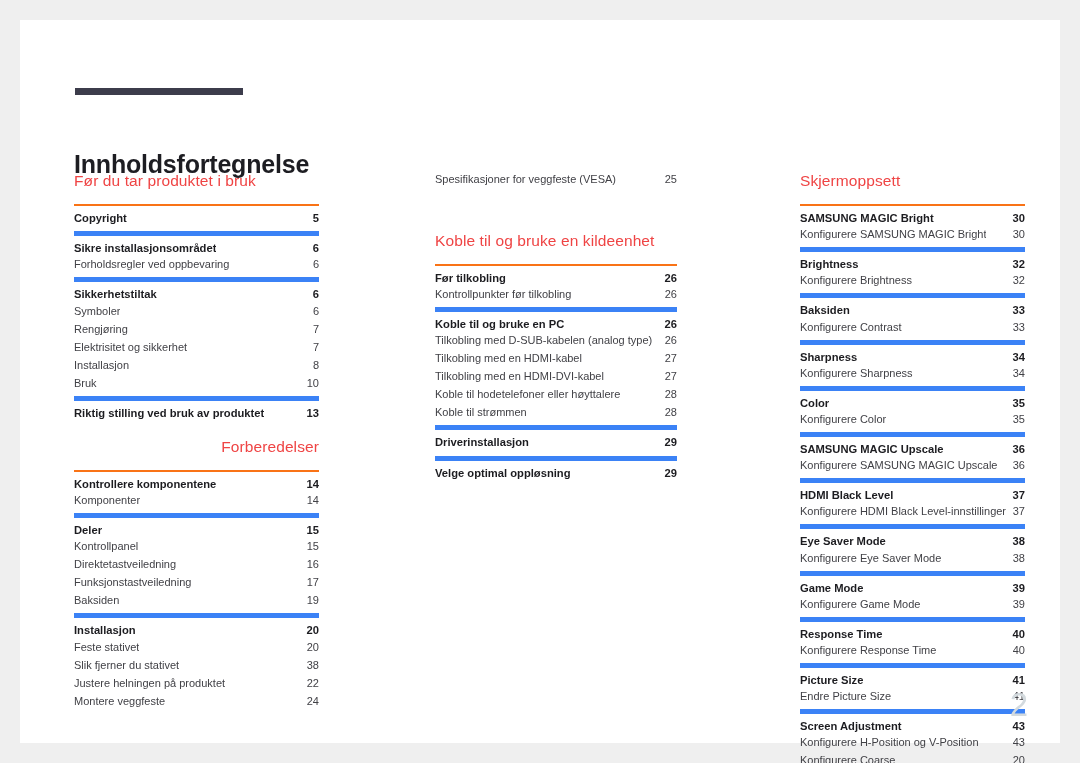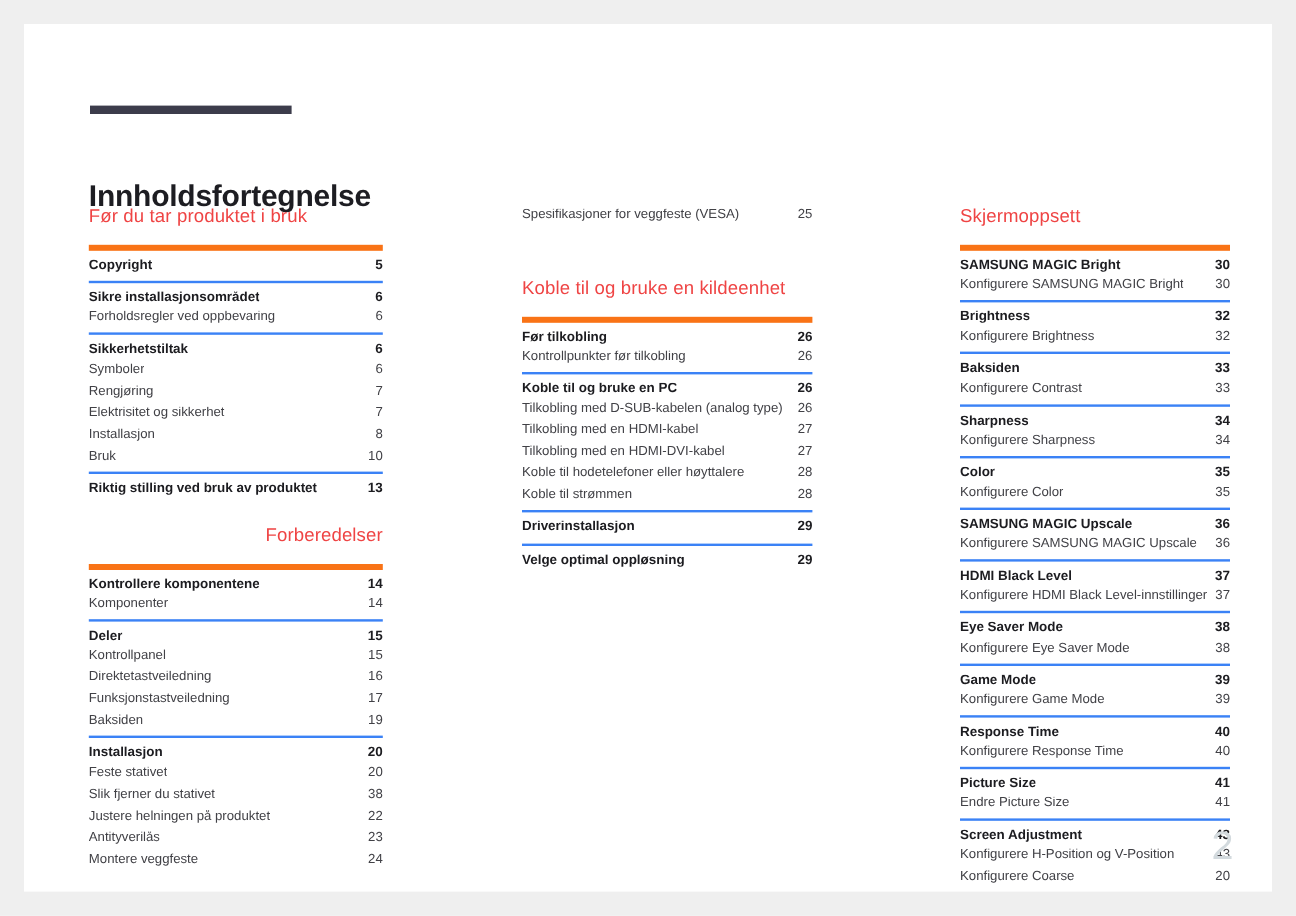--- a/index.html
+++ b/index.html
@@ -60,24 +60,24 @@
   .sec-head {
     color: #ef4444;
     font-size: 15.5px;
     font-weight: normal;
     letter-spacing: 0.1px;
     white-space: nowrap;
   }
 
   
   .group {
-    border-top: 2px solid #3b82f6;
+    border-top: 5px solid #3b82f6;
   }
   .group.first {
-    border-top: 5px solid #f97316;
+    border-top: 2px solid #f97316;
   }
 
   .row {
     display: flex;
     align-items: baseline;
     justify-content: space-between;
     line-height: 1;
     white-space: nowrap;
   }
   .row .lbl { flex: 0 1 auto; overflow: hidden; }
@@ -217,24 +217,20 @@
             </div>
             <div class="row sub">
               <span class="lbl">Slik fjerner du stativet</span>
               <span class="pg">38</span>
             </div>
             <div class="row sub">
               <span class="lbl">Justere helningen på produktet</span>
               <span class="pg">22</span>
             </div>
             <div class="row sub">
-              <span class="lbl">Antityverilås</span>
-              <span class="pg">23</span>
-            </div>
-            <div class="row sub">
               <span class="lbl">Montere veggfeste</span>
               <span class="pg">24</span>
             </div>
           </div>
         </div>
       </div>
   </div>
 
   <div class="col col-2">
     <div class="col-inner" id="col-2-inner">

